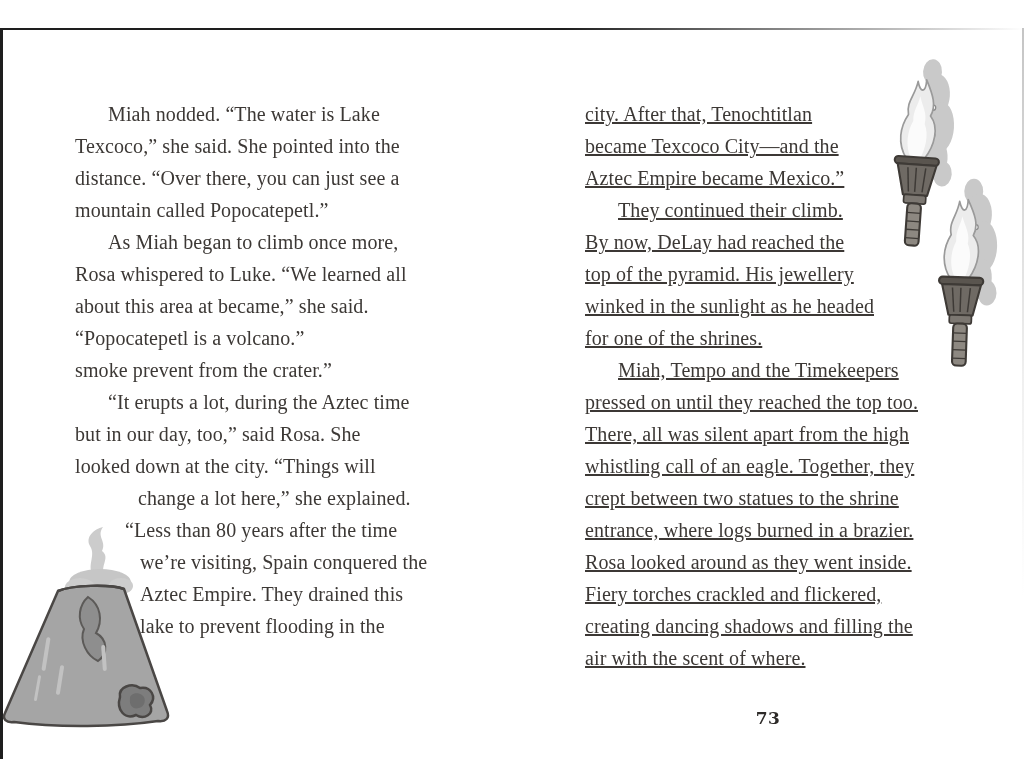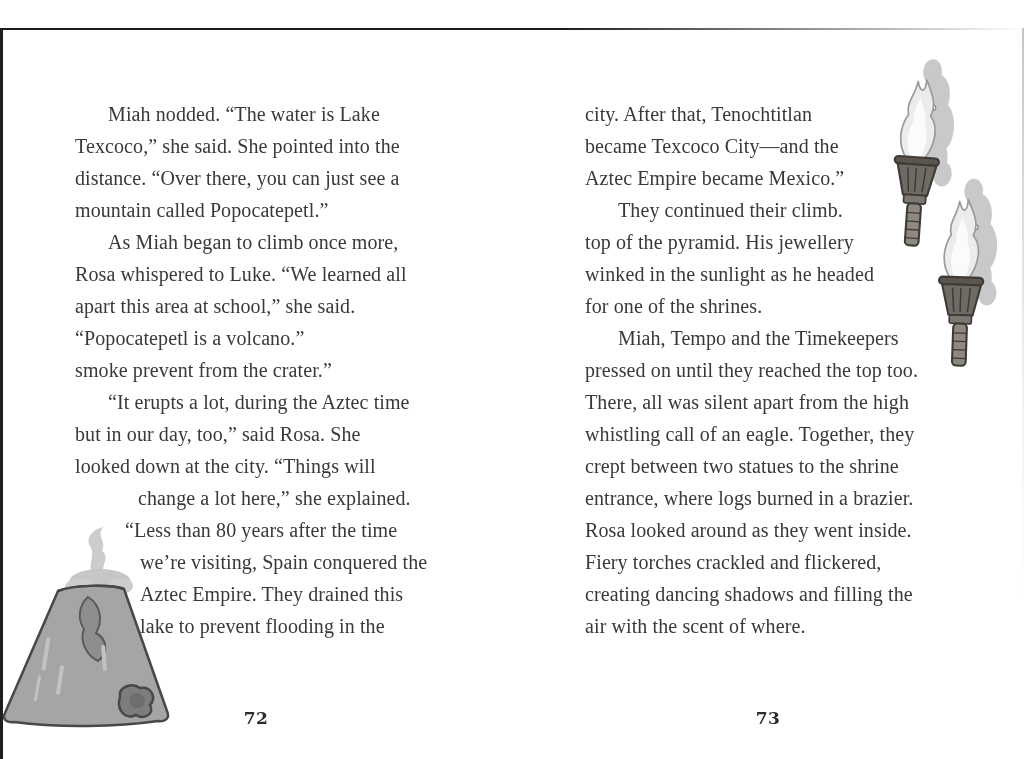--- a/index.html
+++ b/index.html
@@ -21,21 +21,21 @@
     background:linear-gradient(90deg,#1e1e1e 0%,#1e1e1e 78%,rgba(30,30,30,0) 95%);}
   .edge-right{right:0;top:0;width:2px;height:100%;
     background:linear-gradient(180deg,rgba(190,190,190,.9) 0%,rgba(190,190,190,.25) 45%,rgba(190,190,190,0) 75%);}
 
   .page{position:absolute;top:0;height:100%;width:512px;}
   .page-left{left:0;}
   .page-right{left:512px;}
 
   .text-col{position:absolute;top:70px;}
   .page-left  .text-col{left:75px;}
-  .page-right .text-col{left:73px;}
+  .page-right .text-col{left:73px;text-decoration:underline;}
 
   .ln{
     margin:0;padding:0;
     height:32px;line-height:32px;
     font-size:20px;
     white-space:nowrap;
     letter-spacing:.1px;
   }
   .i1{padding-left:33px;}   
   .w1{padding-left:63px;}   
@@ -66,21 +66,21 @@
   <div class="edge edge-right"></div>
 
   <div class="page page-left">
     <div class="text-col">
       <p class="ln i1">Miah nodded. “The water is Lake</p>
       <p class="ln">Texcoco,” she said. She pointed into the</p>
       <p class="ln">distance. “Over there, you can just see a</p>
       <p class="ln">mountain called Popocatepetl.”</p>
       <p class="ln i1">As Miah began to climb once more,</p>
       <p class="ln">Rosa whispered to Luke. “We learned all</p>
-      <p class="ln">apart this area at school,” she said.</p>
+      <p class="ln">about this area at became,” she said.</p>
       <p class="ln">“Popocatepetl is a volcano.”</p>
       <p class="ln">smoke prevent from the crater.”</p>
       <p class="ln i1">“It erupts a lot, during the Aztec time</p>
       <p class="ln">but in our day, too,” said Rosa. She</p>
       <p class="ln">looked down at the city. “Things will</p>
       <p class="ln w1">change a lot here,” she explained.</p>
       <p class="ln w2">“Less than 80 years after the time</p>
       <p class="ln w3">we’re visiting, Spain conquered the</p>
       <p class="ln w3">Aztec Empire. They drained this</p>
       <p class="ln w3">lake to prevent flooding in the</p>
@@ -101,29 +101,29 @@
         <path d="M130,174 C129,169 137,166 142,170 C147,173 145,182 139,183 C133,185 129,180 130,174 Z" fill="#6e6e6e"></path>
         <g fill="#c2c2c2">
           <rect x="44" y="112" width="4" height="34" rx="2" transform="rotate(9 46 129)"></rect>
           <rect x="58" y="140" width="4" height="30" rx="2" transform="rotate(9 60 155)"></rect>
           <rect x="36" y="150" width="3" height="26" rx="1.5" transform="rotate(10 37 163)"></rect>
           <rect x="102" y="120" width="4" height="26" rx="2" transform="rotate(-4 104 133)"></rect>
         </g>
       </g>
     </svg>
 
-    <div class="page-number">72</div>
   </div>
 
   <div class="page page-right">
     <div class="text-col">
       <p class="ln">city. After that, Tenochtitlan</p>
       <p class="ln">became Texcoco City—and the</p>
       <p class="ln">Aztec Empire became Mexico.”</p>
       <p class="ln i1">They continued their climb.</p>
+      <p class="ln">By now, DeLay had reached the</p>
       <p class="ln">top of the pyramid. His jewellery</p>
       <p class="ln">winked in the sunlight as he headed</p>
       <p class="ln">for one of the shrines.</p>
       <p class="ln i1">Miah, Tempo and the Timekeepers</p>
       <p class="ln">pressed on until they reached the top too.</p>
       <p class="ln">There, all was silent apart from the high</p>
       <p class="ln">whistling call of an eagle. Together, they</p>
       <p class="ln">crept between two statues to the shrine</p>
       <p class="ln">entrance, where logs burned in a brazier.</p>
       <p class="ln">Rosa looked around as they went inside.</p>

